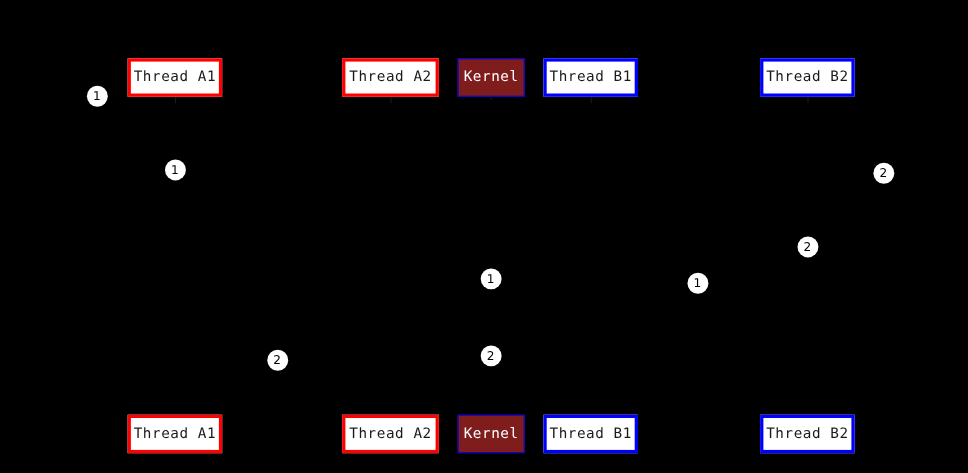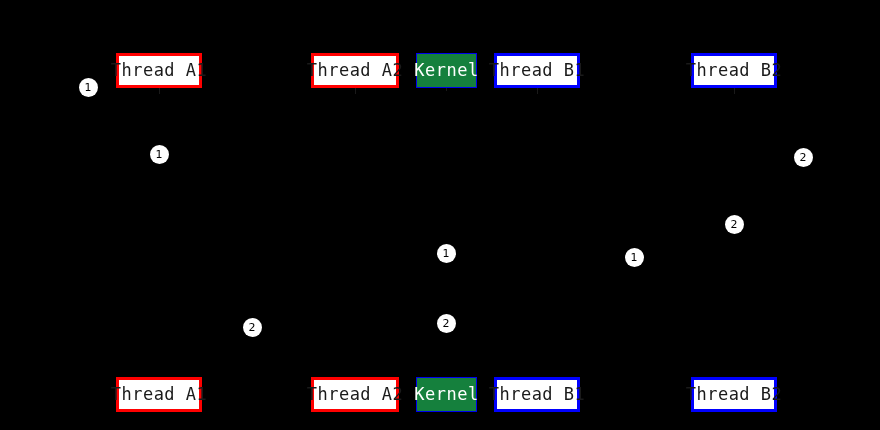--- a/index.html
+++ b/index.html
@@ -54,38 +54,38 @@
     border-right: 6px solid #000000;
   }
 
   
   .participant {
     position: absolute;
     box-sizing: border-box;
     display: flex;
     align-items: center;
     justify-content: center;
-    font-size: 17px;
+    font-size: 13px;
     letter-spacing: 0.5px;
     white-space: nowrap;
     line-height: 1;
   }
   .participant.style-red {
     background: #FFFFFF;
     border: 3px solid #FF0000;
     color: #1a1a1a;
   }
   .participant.style-blue {
     background: #FFFFFF;
     border: 3px solid #0000FF;
     color: #1a1a1a;
     align-items: center;
   }
   .participant.style-kernel {
-    background: #15803d;
+    background: #7f1d1d;
     border: 1px solid #0000EE;
     color: #FFFFFF;
   }
 
   
   .step-marker {
     position: absolute;
     width: 19px;
     height: 19px;
     border-radius: 50%;

